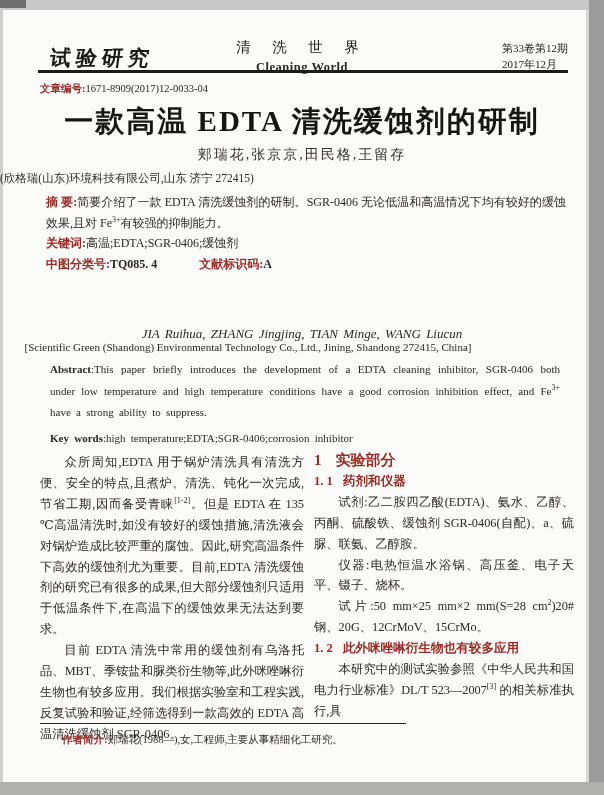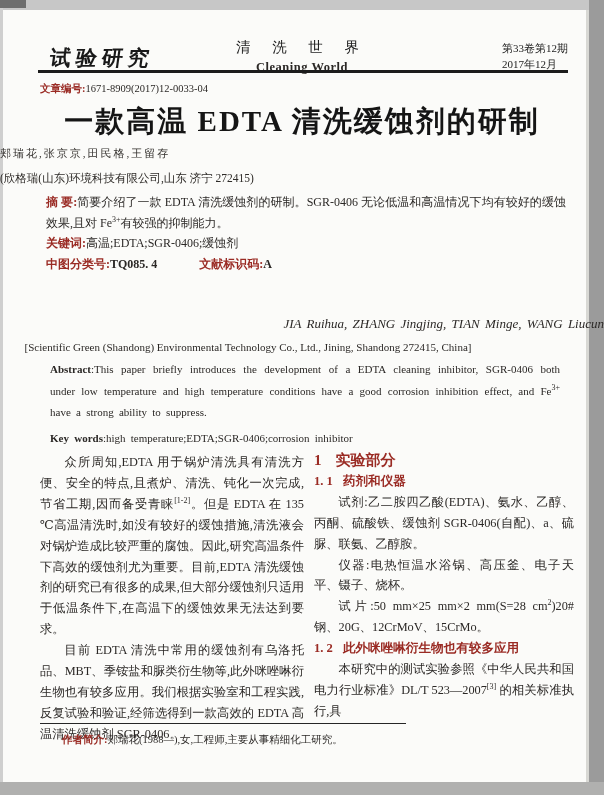--- a/index.html
+++ b/index.html
@@ -21,34 +21,34 @@
   .jen{font-size:12.5px;font-weight:bold;margin-top:3px;letter-spacing:.5px;}
   .issue{position:absolute;right:36px;top:40px;font-size:11px;line-height:16px;color:#1d1d1d;}
   .rule{position:absolute;left:38px;top:70px;width:530px;height:3px;background:#1c1c1c;}
 
   .artnum{position:absolute;left:40px;top:82px;font-size:10.5px;}
   .red{color:#9a2b24;}
   .bold{font-weight:bold;}
 
   .title-cn{position:absolute;left:0;top:102px;width:604px;text-align:center;margin:0;
             font-size:29px;font-weight:bold;letter-spacing:2px;color:#151515;}
-  .authors-cn{position:absolute;left:0;top:146px;width:604px;text-align:left;
-              font-size:11px;letter-spacing:2px;color:#33302d;}
+  .authors-cn{position:absolute;left:0;top:146px;width:604px;text-align:center;
+              font-size:14px;letter-spacing:2px;color:#33302d;}
   .affil-cn{position:absolute;left:0;top:171px;width:604px;text-align:left;font-size:11.5px;color:#2e2b28;}
 
   .abs-block{position:absolute;left:46px;top:192px;width:520px;font-size:12px;line-height:20.5px;text-align:justify;}
   .abs-block p{margin:0;}
   .kw-line{margin-top:1px;}
   .clc-line{margin-top:3px;}
   .clc-gap{display:inline-block;width:42px;}
   .sup{font-size:8px;vertical-align:super;line-height:0;}
 
   .title-en{position:absolute;left:0;top:288px;width:604px;text-align:center;margin:0;
             font-size:14.5px;font-weight:bold;color:#181818;word-spacing:3px;}
-  .authors-en{position:absolute;left:0;top:316px;width:604px;text-align:right;
+  .authors-en{position:absolute;left:0;top:326px;width:604px;text-align:center;
               font-size:13px;font-style:italic;word-spacing:2px;}
   .affil-en{position:absolute;left:0;top:341px;width:496px;text-align:center;font-size:11px;}
   .abs-en{position:absolute;left:46px;top:355px;width:518px;font-size:11px;line-height:21.5px;
           text-align:justify;word-spacing:2.5px;}
   .abs-en p{margin:4px;}
 
   .col{font-size:12.3px;line-height:20.9px;text-align:justify;}
   .col p{margin:0;text-indent:2em;}
   .col-left{position:absolute;left:40px;top:452px;width:264px;}
   .col-right{position:absolute;left:314px;top:450px;width:260px;}

